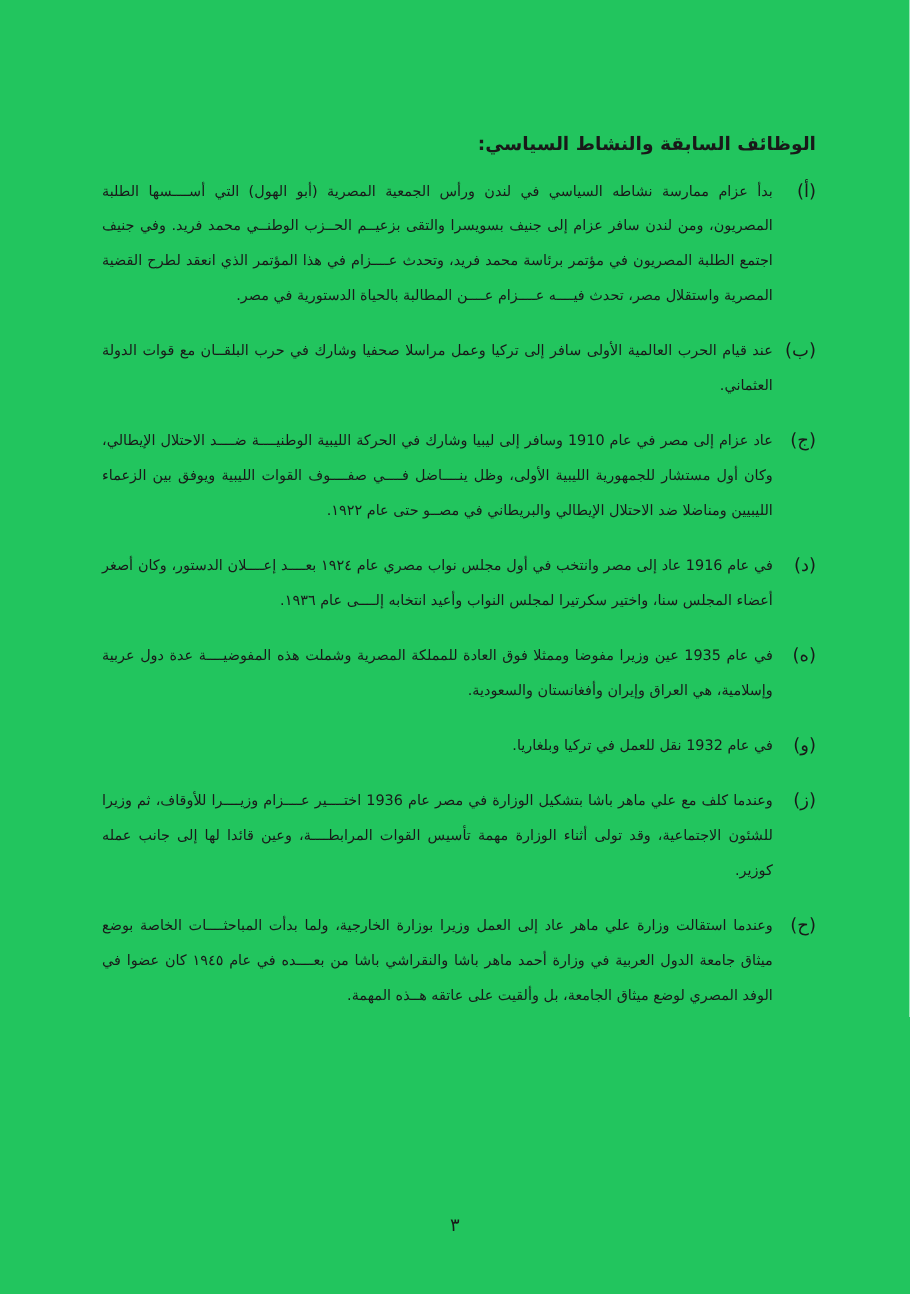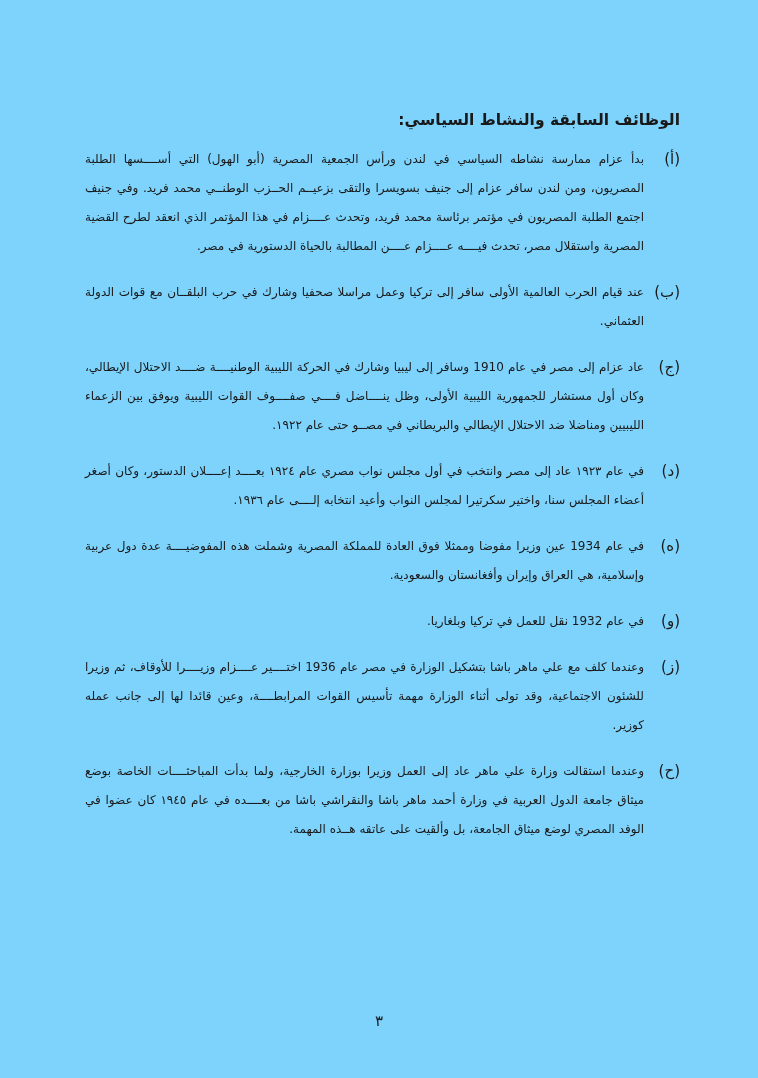--- a/index.html
+++ b/index.html
@@ -4,21 +4,21 @@
 <style>
   html, body {
     margin: 0;
     padding: 0;
     background: #ffffff;
   }
   .page {
     width: 758px;
     height: 1078px;
     margin: 0 auto;
-    background: #7dd3fc;
+    background: #22c55e;
     box-sizing: border-box;
     padding: 106px 78px 0 85px;
     direction: rtl;
     position: relative;
     font-family: "DejaVu Sans", sans-serif;
     color: #191919;
     overflow: hidden;
   }
   .title {
     font-size: 15.5px;
@@ -74,25 +74,25 @@
     <li class="item">
       <span class="marker">(ب)</span>
       <p class="text">عند قيام الحرب العالمية الأولى سافر إلى تركيا وعمل مراسلا صحفيا وشارك في حرب البلقــان مع قوات الدولة العثماني.</p>
     </li>
     <li class="item">
       <span class="marker">(ج)</span>
       <p class="text">عاد عزام إلى مصر في عام 1910 وسافر إلى ليبيا وشارك في الحركة الليبية الوطنيــــة ضــــد الاحتلال الإيطالي، وكان أول مستشار للجمهورية الليبية الأولى، وظل ينــــاضل فــــي صفــــوف القوات الليبية ويوفق بين الزعماء الليبيين ومناضلا ضد الاحتلال الإيطالي والبريطاني في مصــو حتى عام ١٩٢٢.</p>
     </li>
     <li class="item">
       <span class="marker">(د)</span>
-      <p class="text">في عام ١٩٢٣ عاد إلى مصر وانتخب في أول مجلس نواب مصري عام ١٩٢٤ بعــــد إعــــلان الدستور، وكان أصغر أعضاء المجلس سنا، واختير سكرتيرا لمجلس النواب وأعيد انتخابه إلــــى عام ١٩٣٦.</p>
+      <p class="text">في عام 1916 عاد إلى مصر وانتخب في أول مجلس نواب مصري عام ١٩٢٤ بعــــد إعــــلان الدستور، وكان أصغر أعضاء المجلس سنا، واختير سكرتيرا لمجلس النواب وأعيد انتخابه إلــــى عام ١٩٣٦.</p>
     </li>
     <li class="item">
       <span class="marker">(ه)</span>
-      <p class="text">في عام 1934 عين وزيرا مفوضا وممثلا فوق العادة للمملكة المصرية وشملت هذه المفوضيــــة عدة دول عربية وإسلامية، هي العراق وإيران وأفغانستان والسعودية.</p>
+      <p class="text">في عام 1935 عين وزيرا مفوضا وممثلا فوق العادة للمملكة المصرية وشملت هذه المفوضيــــة عدة دول عربية وإسلامية، هي العراق وإيران وأفغانستان والسعودية.</p>
     </li>
     <li class="item">
       <span class="marker">(و)</span>
       <p class="text">في عام 1932 نقل للعمل في تركيا وبلغاريا.</p>
     </li>
     <li class="item">
       <span class="marker">(ز)</span>
       <p class="text">وعندما كلف مع علي ماهر باشا بتشكيل الوزارة في مصر عام 1936 اختــــير عــــزام وزيــــرا للأوقاف، ثم وزيرا للشئون الاجتماعية، وقد تولى أثناء الوزارة مهمة تأسيس القوات المرابطــــة، وعين قائدا لها إلى جانب عمله كوزير.</p>
     </li>
     <li class="item">

